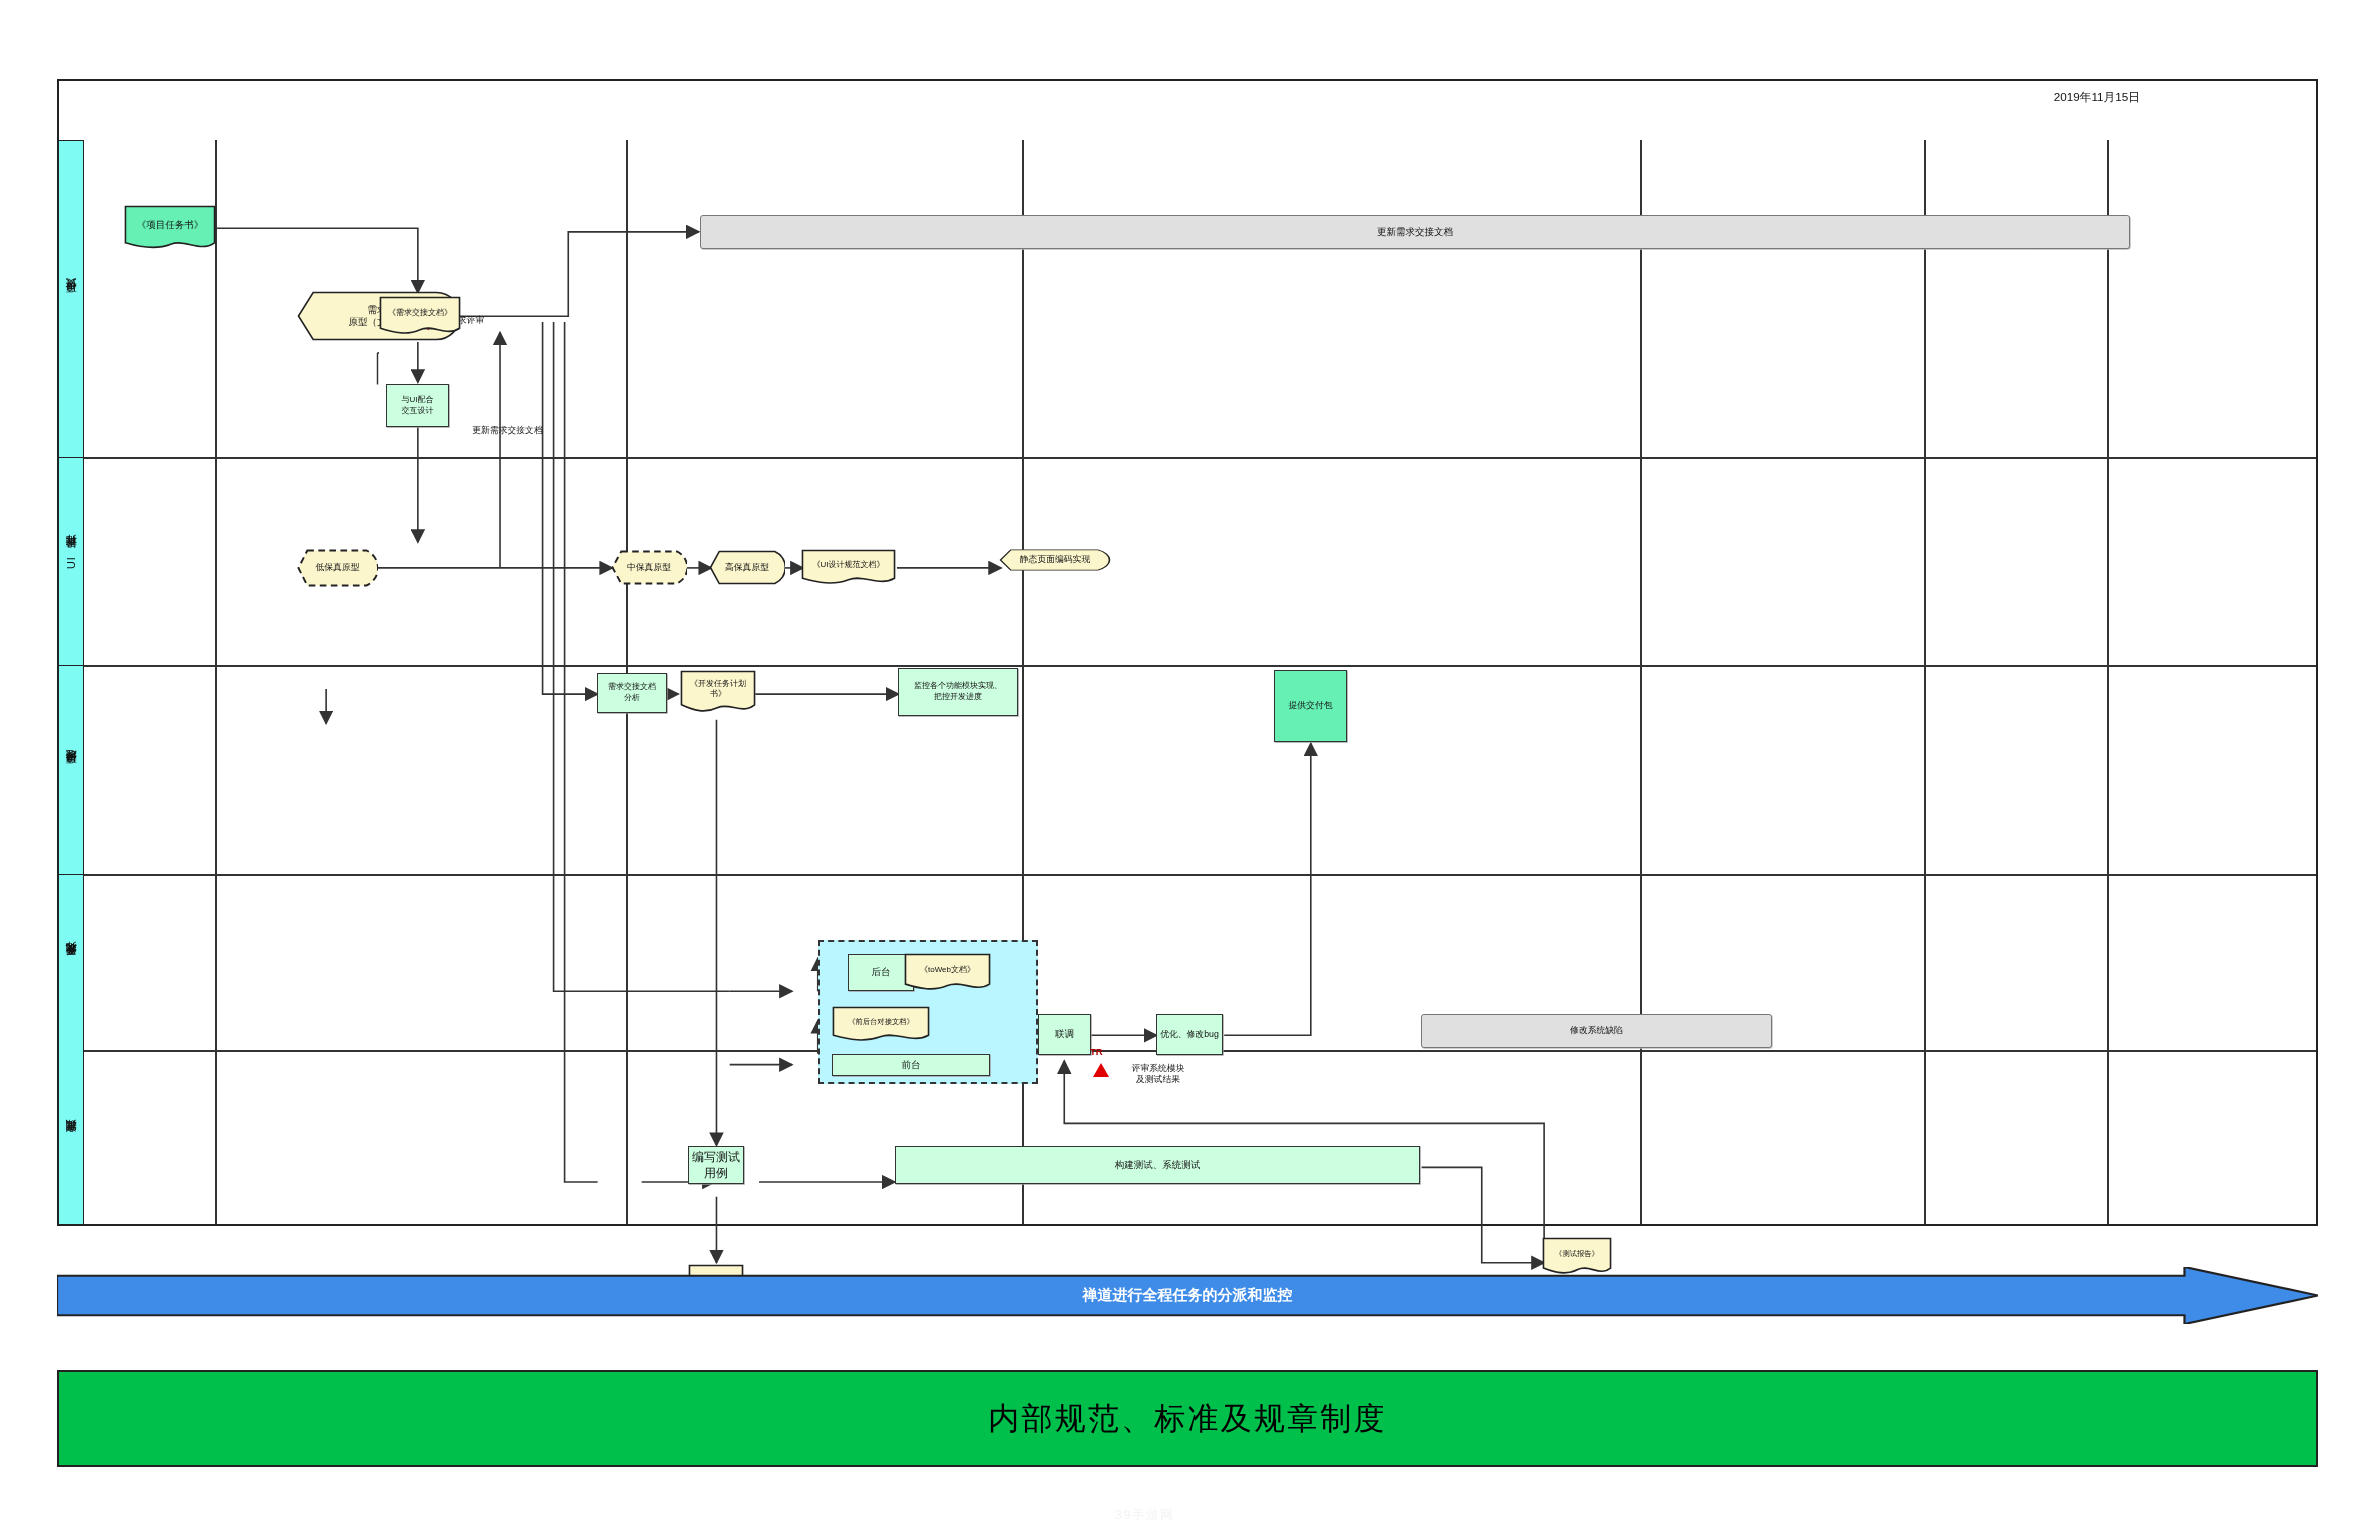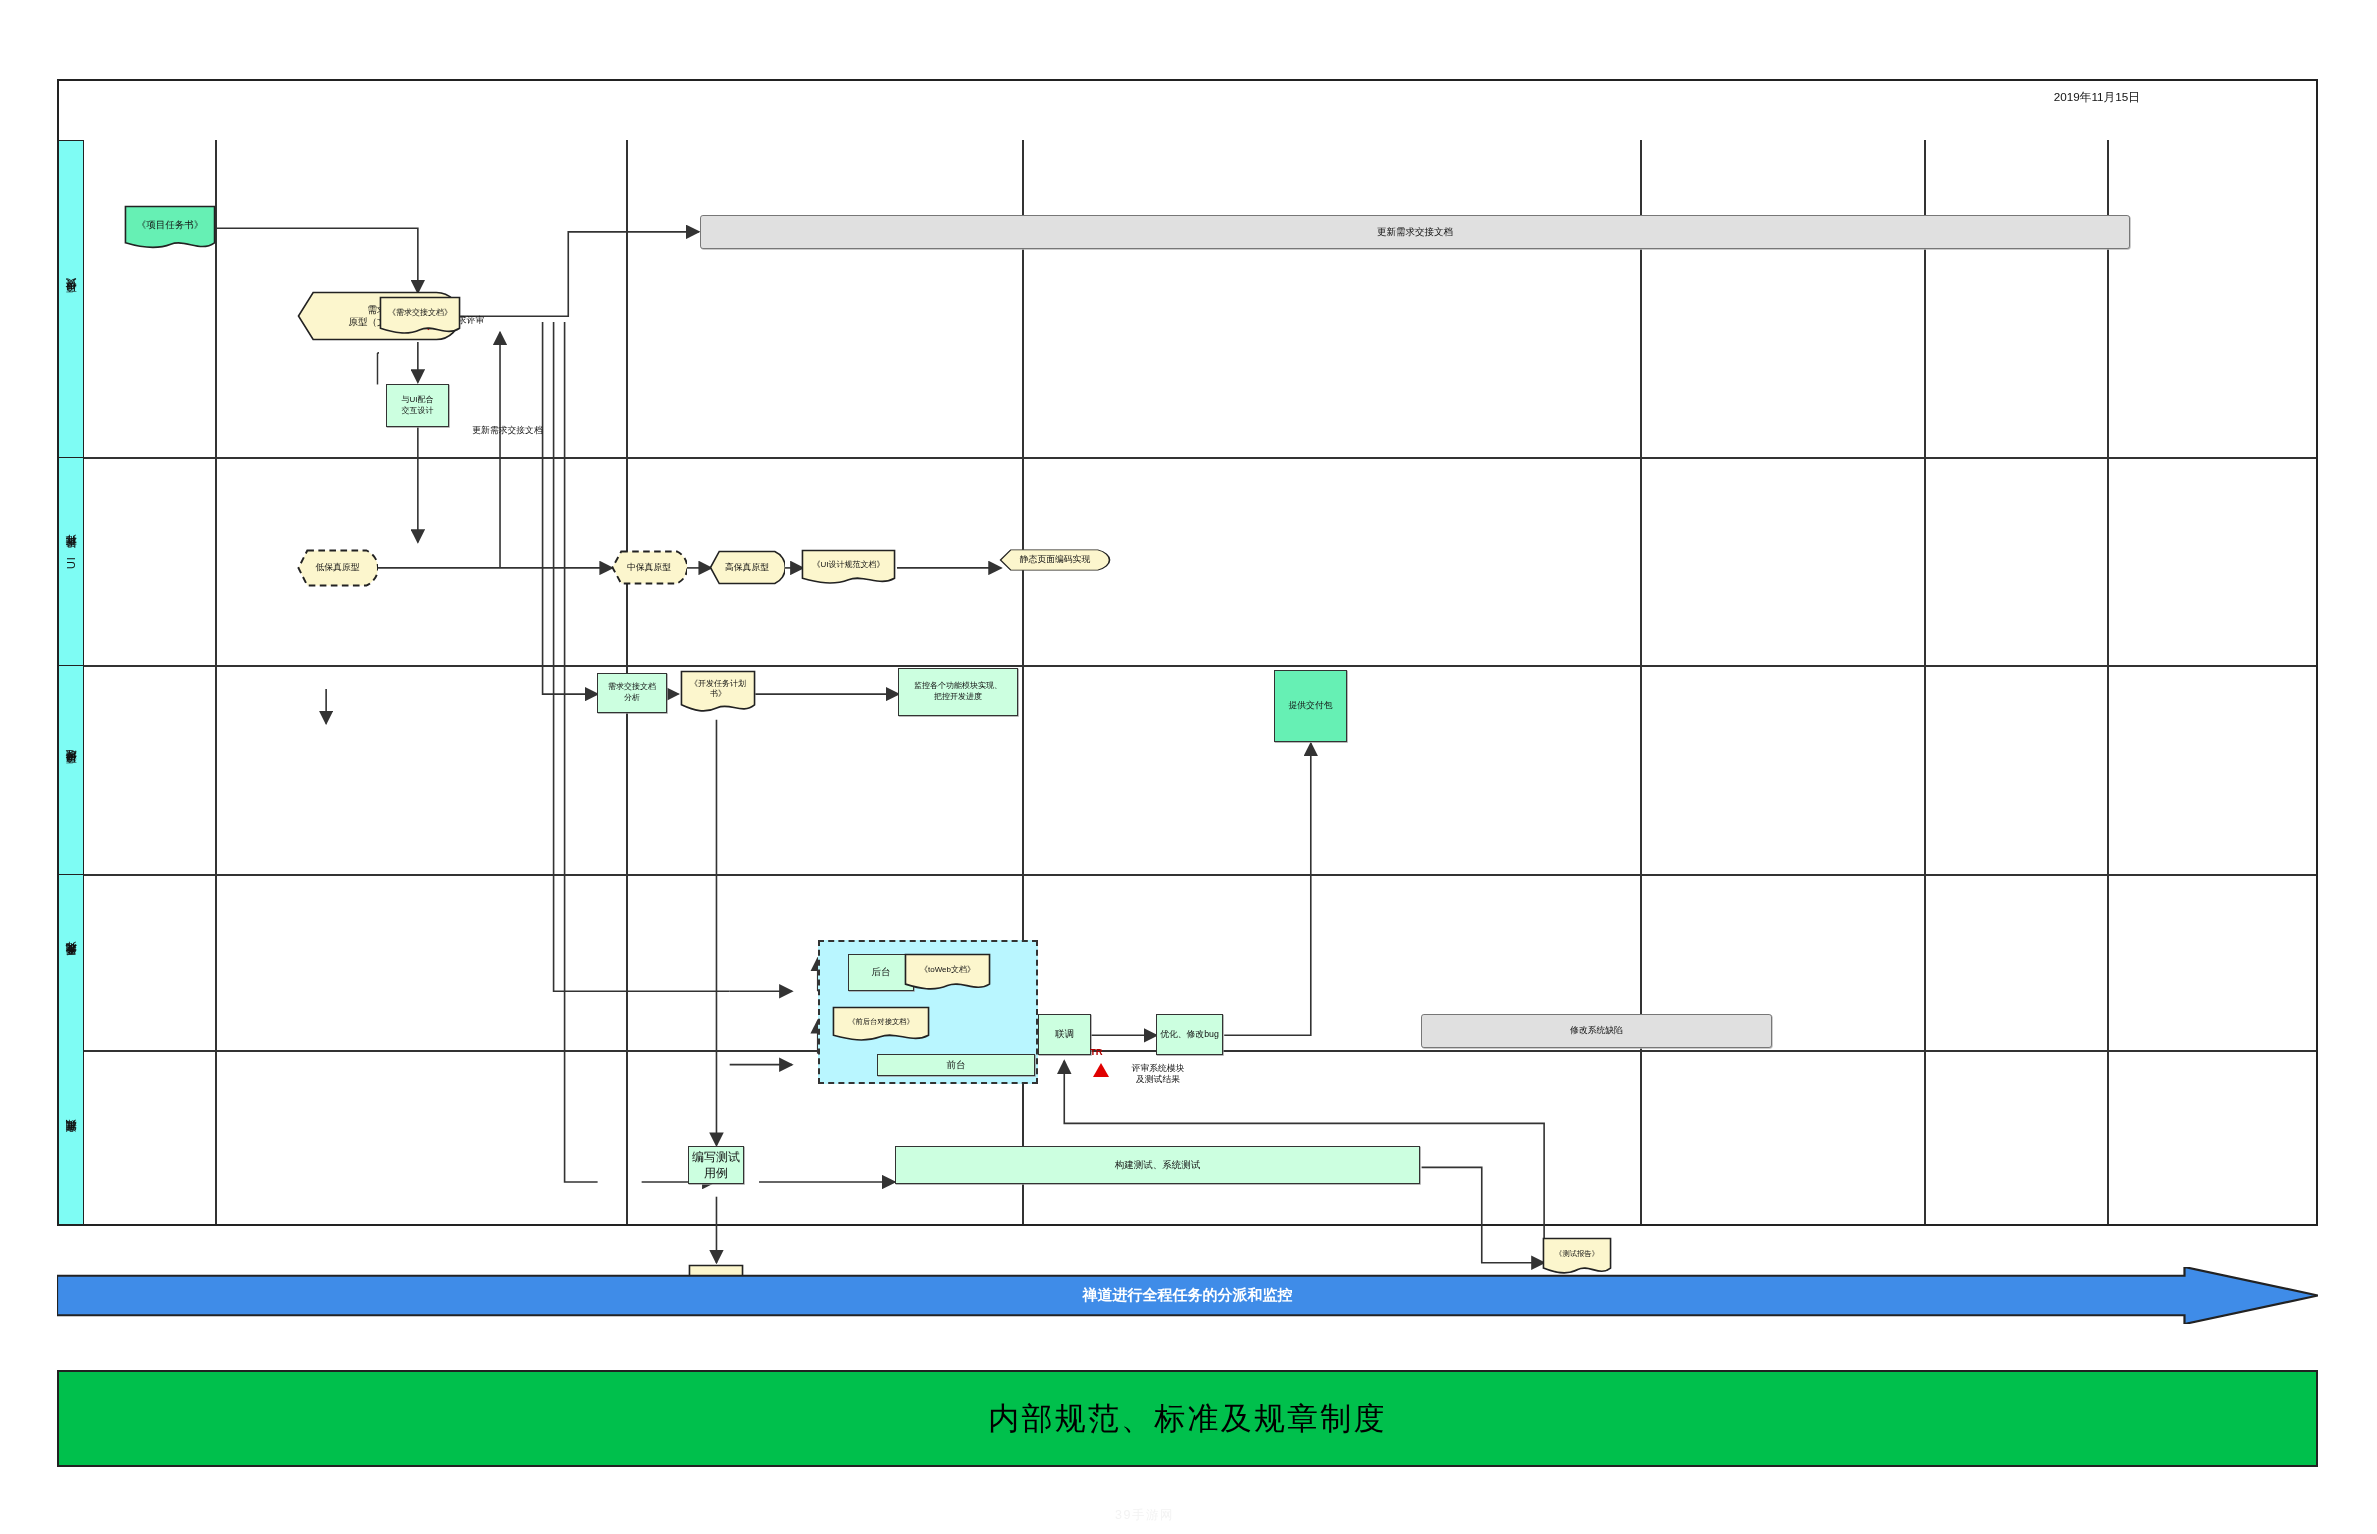--- a/index.html
+++ b/index.html
@@ -292,21 +292,21 @@
 
       <div class="doc" style="left:748px;top:866px;width:98px;height:38px;">
         <div class="docbody">
           <svg viewBox="0 0 134 52" preserveAspectRatio="none">
             <path d="M2,2 H132 V40 C110,52 88,34 66,42 C44,50 24,46 2,40 Z" fill="#fcf6cd" stroke="#222" stroke-width="2.2"></path>
           </svg>
           <div class="txt" style="font-size:7.3px;">《前后台对接文档》</div>
         </div>
       </div>
 
-      <div class="node proc" style="left:748px;top:914px;width:158px;height:22px;font-size:9.5px;margin-left:45px;">
+      <div class="node proc" style="left:748px;top:914px;width:158px;height:22px;font-size:9.5px;">
         <span>前台</span>
       </div>
 
       <div class="node proc" style="left:954px;top:874px;width:53px;height:41px;font-size:9.5px;">
         <span>联调</span>
       </div>
 
       <div class="tri" style="left:1009px;top:923px;"></div>
       <div class="tr-txt" style="left:1006px;top:906px;">TR</div>
       <div class="lbl-center" style="left:1030px;top:923px;width:88px;font-size:8.8px;white-space:pre-line;">评审系统模块

